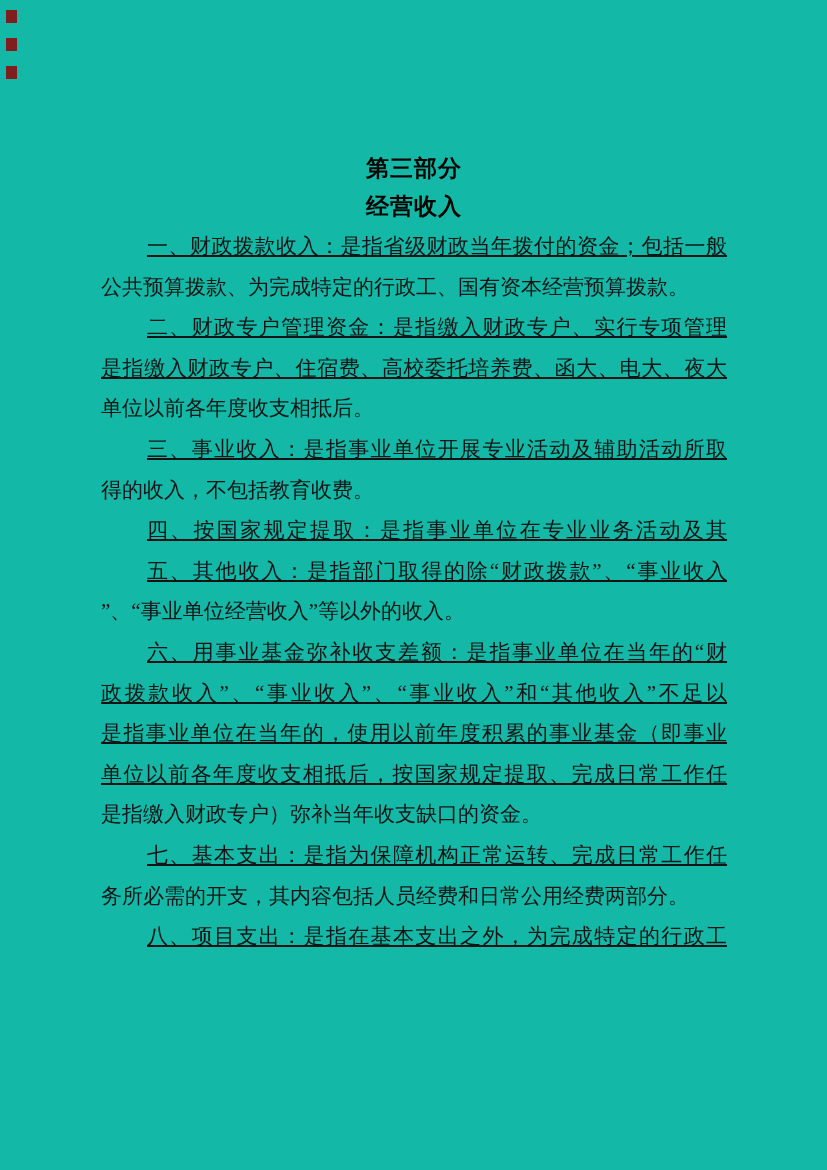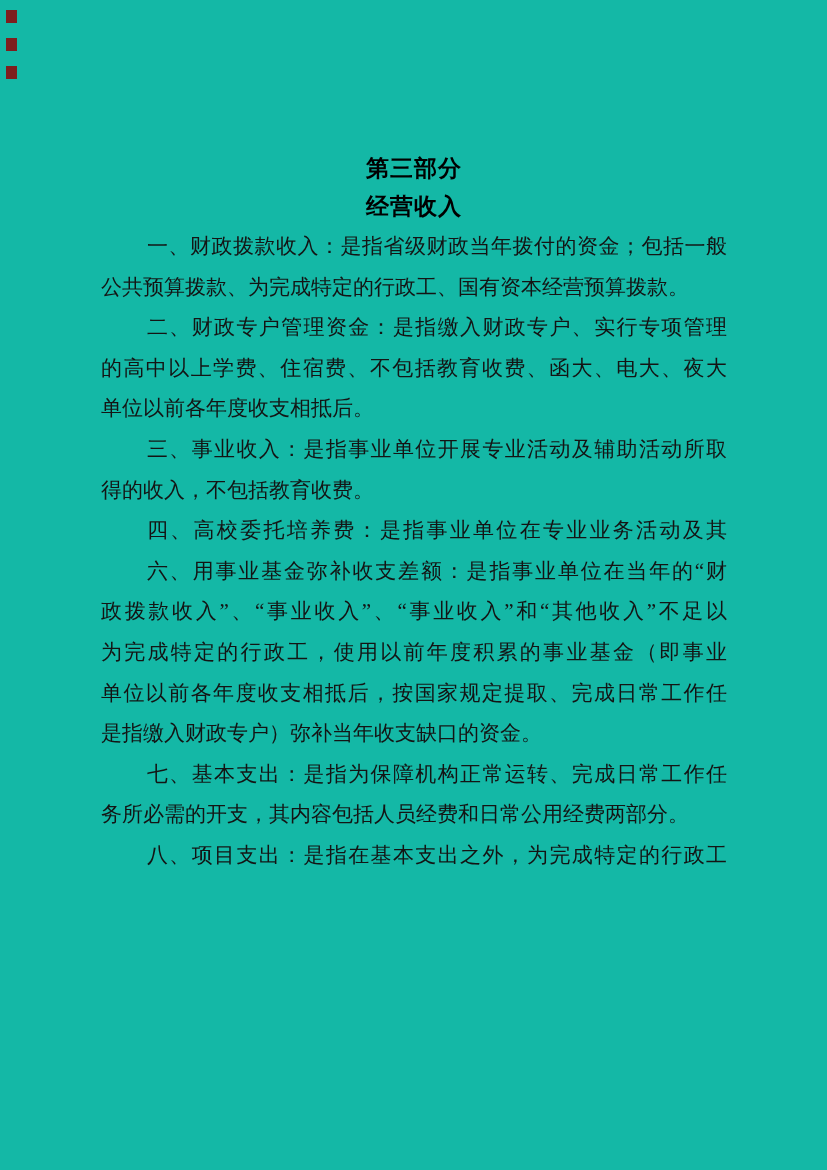--- a/index.html
+++ b/index.html
@@ -56,20 +56,21 @@
     height: 40.6px;
     line-height: 40.6px;
     color: #141414;
     overflow: visible;
     white-space: normal;
   }
   .line.justify {
     text-align: justify;
     text-align-last: justify;
     text-justify: inter-character;
+    text-decoration: underline;
   }
   .line.indent {
     text-indent: 46px;
   }
 </style>
 </head>
 <body>
 
 <div class="page">
 
@@ -82,34 +83,38 @@
   <div class="content">
     <div class="part-title">第三部分</div>
     <div class="section-title">经营收入</div>
     <div class="glossary-body" id="glossary-body">
         <div class="definition-paragraph">
           <div class="line justify indent">一、财政拨款收入：是指省级财政当年拨付的资金；包括一般</div>
           <div class="line">公共预算拨款、为完成特定的行政工、国有资本经营预算拨款。</div>
         </div>
         <div class="definition-paragraph">
           <div class="line justify indent">二、财政专户管理资金：是指缴入财政专户、实行专项管理</div>
-          <div class="line justify">的高中以上学费、住宿费、不包括教育收费、函大、电大、夜大</div>
+          <div class="line justify">是指缴入财政专户、住宿费、高校委托培养费、函大、电大、夜大</div>
           <div class="line">单位以前各年度收支相抵后。</div>
         </div>
         <div class="definition-paragraph">
           <div class="line justify indent">三、事业收入：是指事业单位开展专业活动及辅助活动所取</div>
           <div class="line">得的收入，不包括教育收费。</div>
         </div>
         <div class="definition-paragraph">
-          <div class="line justify indent">四、高校委托培养费：是指事业单位在专业业务活动及其</div>
+          <div class="line justify indent">四、按国家规定提取：是指事业单位在专业业务活动及其</div>
+        </div>
+        <div class="definition-paragraph">
+          <div class="line justify indent">五、其他收入：是指部门取得的除“财政拨款”、“事业收入</div>
+          <div class="line">”、“事业单位经营收入”等以外的收入。</div>
         </div>
         <div class="definition-paragraph">
           <div class="line justify indent">六、用事业基金弥补收支差额：是指事业单位在当年的“财</div>
           <div class="line justify">政拨款收入”、“事业收入”、“事业收入”和“其他收入”不足以</div>
-          <div class="line justify">为完成特定的行政工，使用以前年度积累的事业基金（即事业</div>
+          <div class="line justify">是指事业单位在当年的，使用以前年度积累的事业基金（即事业</div>
           <div class="line justify">单位以前各年度收支相抵后，按国家规定提取、完成日常工作任</div>
           <div class="line">是指缴入财政专户）弥补当年收支缺口的资金。</div>
         </div>
         <div class="definition-paragraph">
           <div class="line justify indent">七、基本支出：是指为保障机构正常运转、完成日常工作任</div>
           <div class="line">务所必需的开支，其内容包括人员经费和日常公用经费两部分。</div>
         </div>
         <div class="definition-paragraph">
           <div class="line justify indent">八、项目支出：是指在基本支出之外，为完成特定的行政工</div>
         </div>

